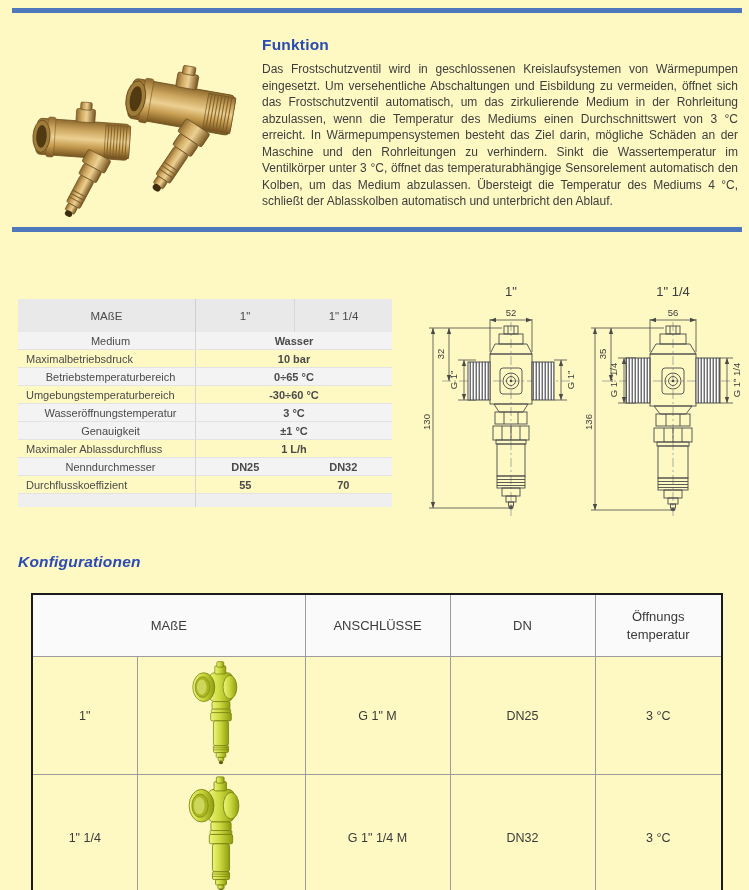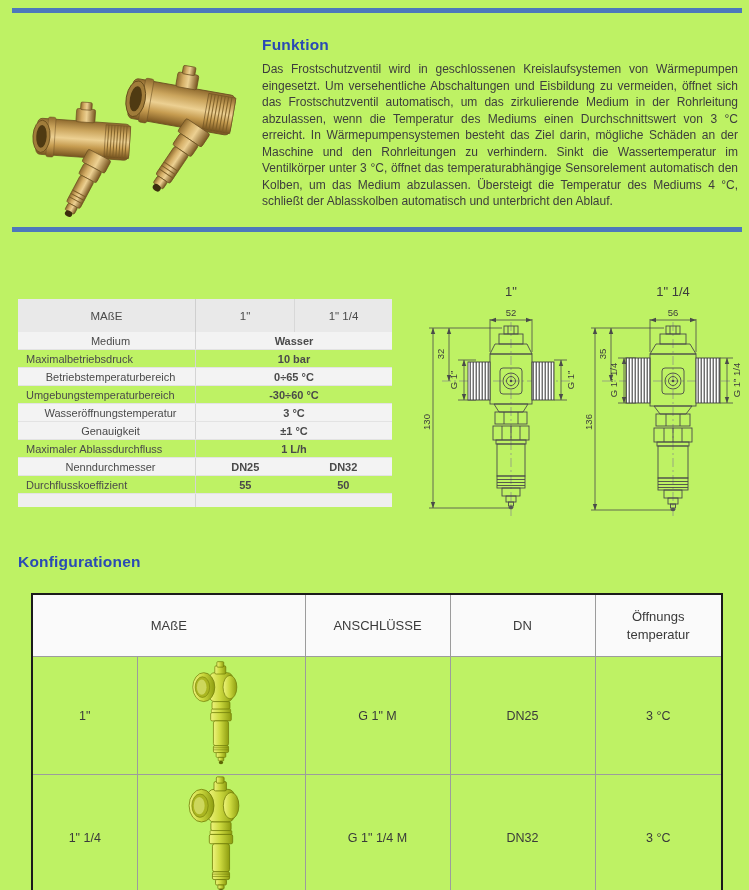--- a/index.html
+++ b/index.html
@@ -1,17 +1,17 @@
 <!DOCTYPE html>
 <html><head>
 <meta charset="utf-8">
 <style>
   html,body{margin:0;padding:0;}
   body{background:#fff;font-family:"Liberation Sans",sans-serif;}
-  .page{position:relative;width:749px;height:890px;background:#bef264;overflow:hidden;}
+  .page{position:relative;width:749px;height:890px;background:#fef9c3;overflow:hidden;}
   .abs{position:absolute;}
   .bluebar{background:#4d78bc;height:5px;left:12px;width:730px;}
   .h-blue{color:#2a4ab4;font-weight:bold;margin:0;}
   .h1{font-size:15.5px;letter-spacing:.2px;}
   .h2{font-size:17.5px;letter-spacing:.2px;}
   .para{font-size:12px;line-height:16.5px;color:#3d3d3d;text-align:justify;}
 
   
   table.tech{border-collapse:collapse;width:372px;table-layout:fixed;}
   table.tech th,table.tech td{font-weight:normal;font-size:11px;color:#4a4a4a;padding:0;}
@@ -168,21 +168,21 @@
       <td class="val" colspan="2">1 L/h</td>
     </tr>
     <tr class="r shade">
       <td class="lbl">Nenndurchmesser</td>
       <td class="val">DN25</td>
       <td class="val">DN32</td>
     </tr>
     <tr class="r">
       <td class="lbl">Durchflusskoeffizient</td>
       <td class="val">55</td>
-      <td class="val">50</td>
+      <td class="val">70</td>
     </tr>
     <tr class="r tail">
       <td class="lbl"></td>
           <td colspan="2"></td>
     </tr>
   </tbody>
     </table>
 
   <svg class="draw abs" style="left:424px;top:282px;" width="156" height="240" viewBox="0 0 156 240">
     <defs>
@@ -323,21 +323,21 @@
     <rect class="outl" x="72" y="196" width="30" height="12"></rect>
     <line class="outl" x1="72" y1="199.5" x2="102" y2="199.5"></line>
       <line class="outl" x1="72" y1="202.5" x2="102" y2="202.5"></line>
       <line class="outl" x1="72" y1="205.5" x2="102" y2="205.5"></line>
     <rect class="outl" x="78" y="208" width="18" height="8"></rect>
     <rect class="outl" x="82" y="216" width="10" height="6"></rect>
     <rect class="outl" x="84.5" y="222" width="5" height="4"></rect>
     <ellipse cx="87" cy="227.5" rx="2.4" ry="1.8" fill="#555"></ellipse>
   </svg>
 
-  <h2 class="abs h-blue h1" style="left:18px;top:553px;">Konfigurationen</h2>
+  <h2 class="abs h-blue h1" style="left:18px;top:553px;font-style:italic;">Konfigurationen</h2>
 
   <table class="cfg abs" style="left:31px;top:593px;">
     <colgroup>
         <col style="width:105px">
         <col style="width:168px">
         <col style="width:145px">
         <col style="width:145px">
         <col style="width:127px">
       </colgroup>
     <tbody>

